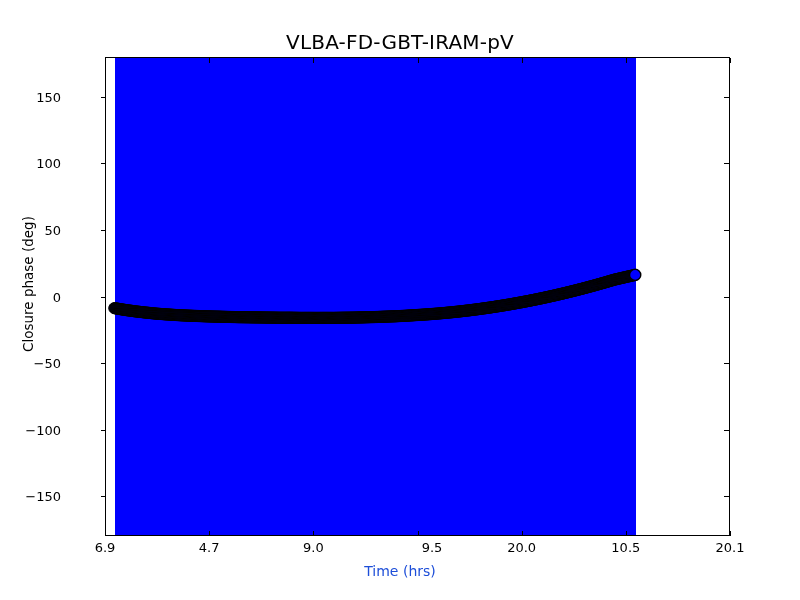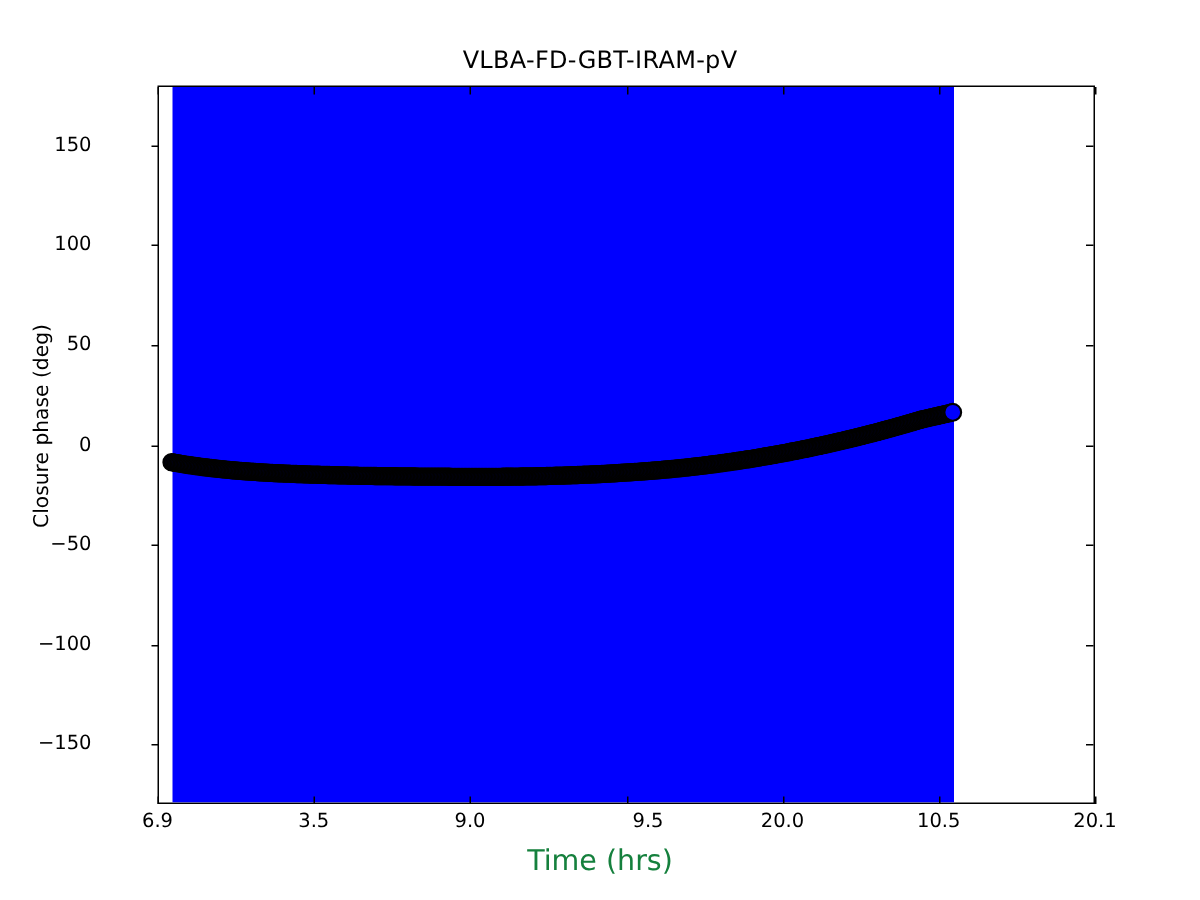--- a/index.html
+++ b/index.html
@@ -20,27 +20,27 @@
 
   
   #scan-region{
     position:absolute;top:0;height:100%;
     background:#0000ff;
   }
 
   
   #title{
     position:absolute;left:0;top:30px;width:800px;text-align:center;
-    font-size:16px;color:#000000;letter-spacing:.2px;
+    font-size:20px;color:#000000;letter-spacing:.2px;
   }
 
   
   #xlabel{
     position:absolute;left:0;top:563px;width:800px;text-align:center;
-    font-size:19px;color:#15803d;
+    font-size:14px;color:#1d4ed8;
   }
   #ylabel{
     position:absolute;left:-72px;top:276px;width:200px;text-align:center;
     font-size:13.5px;color:#000000;
     transform:rotate(-90deg);transform-origin:center center;
   }
 
   
   .ytick-label{
     position:absolute;right:739px;width:80px;text-align:right;
@@ -654,21 +654,21 @@
       <div class="ytick-mark-r" style="top: 363.028px;"></div>
       <div class="ytick-label" style="top: 429.556px;">−100</div>
       <div class="ytick-mark" style="top: 429.556px;"></div>
       <div class="ytick-mark-r" style="top: 429.556px;"></div>
       <div class="ytick-label" style="top: 496.083px;">−150</div>
       <div class="ytick-mark" style="top: 496.083px;"></div>
       <div class="ytick-mark-r" style="top: 496.083px;"></div>
       <div class="xtick-label" style="left: 105px;">6.9</div>
       <div class="xtick-mark" style="left: 105px;"></div>
       <div class="xtick-mark-t" style="left: 105px;"></div>
-      <div class="xtick-label" style="left: 209.167px;">3.5</div>
+      <div class="xtick-label" style="left: 209.167px;">4.7</div>
       <div class="xtick-mark" style="left: 209.167px;"></div>
       <div class="xtick-mark-t" style="left: 209.167px;"></div>
       <div class="xtick-label" style="left: 313.333px;">9.0</div>
       <div class="xtick-mark" style="left: 313.333px;"></div>
       <div class="xtick-mark-t" style="left: 313.333px;"></div>
       <div class="xtick-label" style="left: 432px;">9.5</div>
       <div class="xtick-mark" style="left: 417.5px;"></div>
       <div class="xtick-mark-t" style="left: 417.5px;"></div>
       <div class="xtick-label" style="left: 521.667px;">20.0</div>
       <div class="xtick-mark" style="left: 521.667px;"></div>

